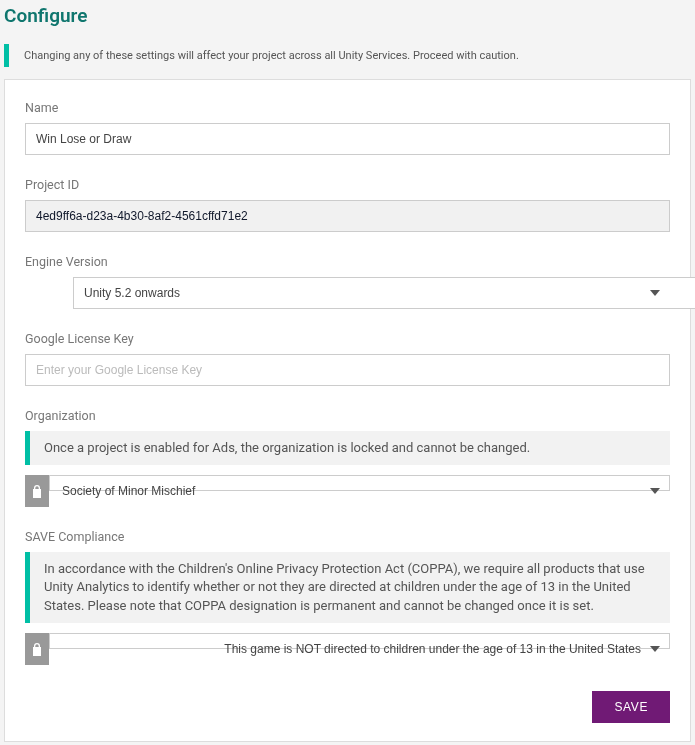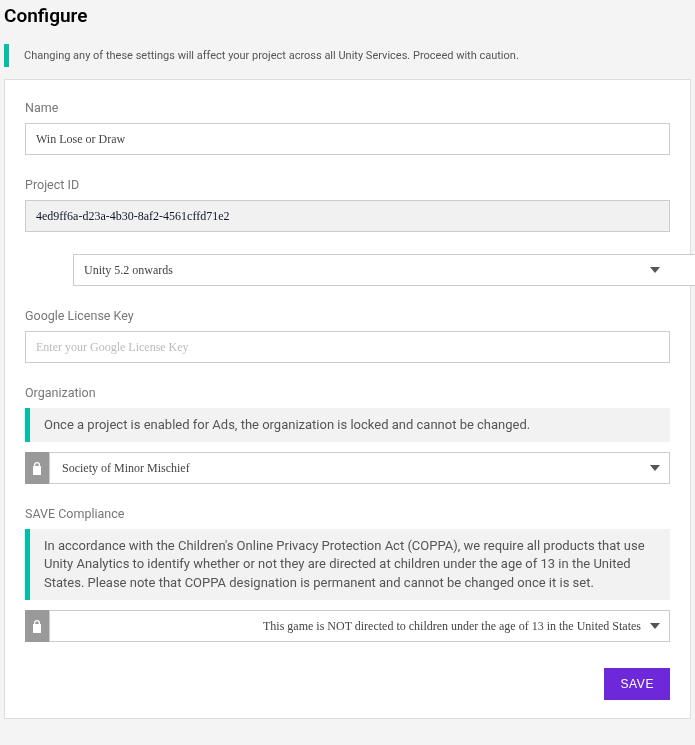--- a/index.html
+++ b/index.html
@@ -7,21 +7,21 @@
       font-family: -apple-system, BlinkMacSystemFont, "Segoe UI", Roboto, Helvetica, Arial, sans-serif;
       background: #f4f4f4;
       color: #222;
       width: 695px;
       height: 745px;
       padding: 4px;
     }
     .page-title {
       font-size: 19px;
       font-weight: 600;
-      color: #000000;
+      color: #0f766e;
       margin-bottom: 8px;
     }
     .banner {
       display: flex;
       align-items: stretch;
       margin-bottom: 12px;
       margin-top: 17px;
     }
     .banner-bar {
       width: 5px;
@@ -46,21 +46,21 @@
       font-weight: 400;
     }
     .text-input, .select {
       width: 100%;
       height: 32px;
       border: 1px solid #ccc;
       font-size: 12px;
       padding: 0 10px;
       color: #444;
       background: #fff;
-      font-family: Liberation Serif, serif;
+      font-family: Liberation Sans, sans-serif;
     }
     .text-input[readonly] { background: #f1f1f1; color: #0f172a; }
     .text-input::placeholder { color: #bbb; }
     .select-wrap { position: relative; }
     .select {
       appearance: none;
       -webkit-appearance: none;
       padding-right: 28px;
       cursor: pointer;
     }
@@ -91,30 +91,30 @@
       width: 24px;
       height: 32px;
       background: #999;
       display: flex;
       align-items: center;
       justify-content: center;
       flex-shrink: 0;
     }
     .lock-box svg { width: 12px; height: 14px; fill: #fff; }
     .locked-select { flex: 1; position: relative; }
-    .locked-select .select { height: 32px; padding-left: 12px; }
+    .locked-select .select { height: 16px; padding-left: 12px; }
     .button-row { text-align: right; margin-top: 26px; }
     .save-btn {
-      background: #6d28d9;
+      background: #701a75;
       color: #fff;
       border: none;
       font-size: 12px;
       font-weight: 500;
       letter-spacing: 0.6px;
-      padding: 9px 16px;
+      padding: 9px 22px;
       cursor: pointer;
     }
   </style>
 </head>
 <body>
 
 <h1 class="page-title">Configure</h1>
 
 <div class="banner">
   <div class="banner-bar"></div>
@@ -127,20 +127,21 @@
     <div class="field-label">Name</div>
     <input class="text-input" type="text" value="Win Lose or Draw" style="">
   </div>
 
   <div class="field-block">
     <div class="field-label">Project ID</div>
     <input class="text-input" type="text" readonly="" value="4ed9ff6a-d23a-4b30-8af2-4561cffd71e2" style="">
   </div>
 
   <div class="field-block">
+    <div class="field-label">Engine Version</div>
     <div class="select-wrap">
       <div class="select" style="line-height:30px;margin-left:48px;">Unity 5.2 onwards</div>
       <span class="select-caret">
         <svg viewBox="0 0 10 6">
             <path d="M0 0 L5 6 L10 0 Z" fill="currentColor"></path>
           </svg>
       </span>
     </div>
   </div>
 

